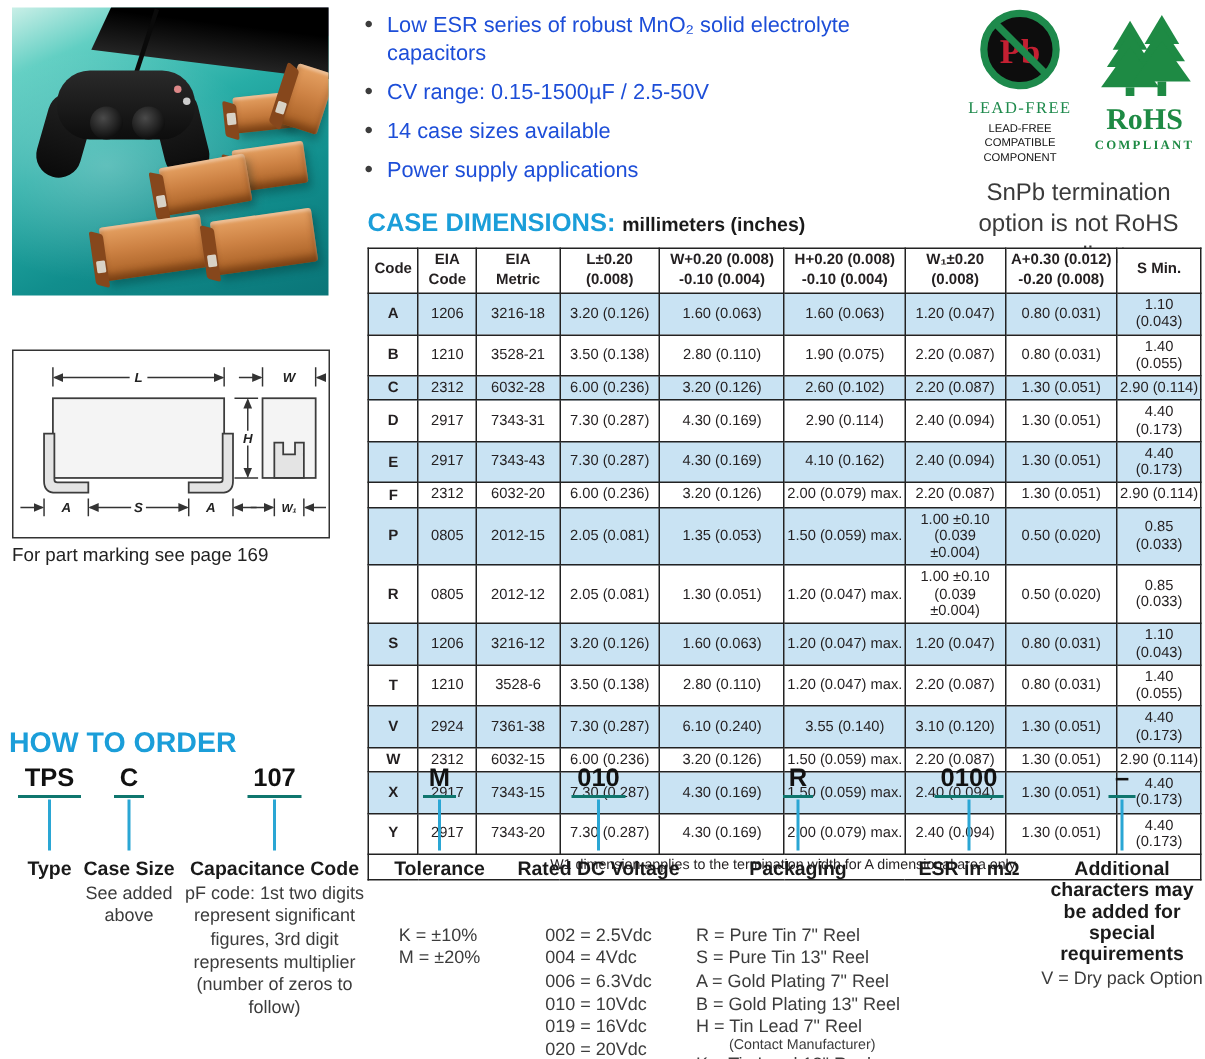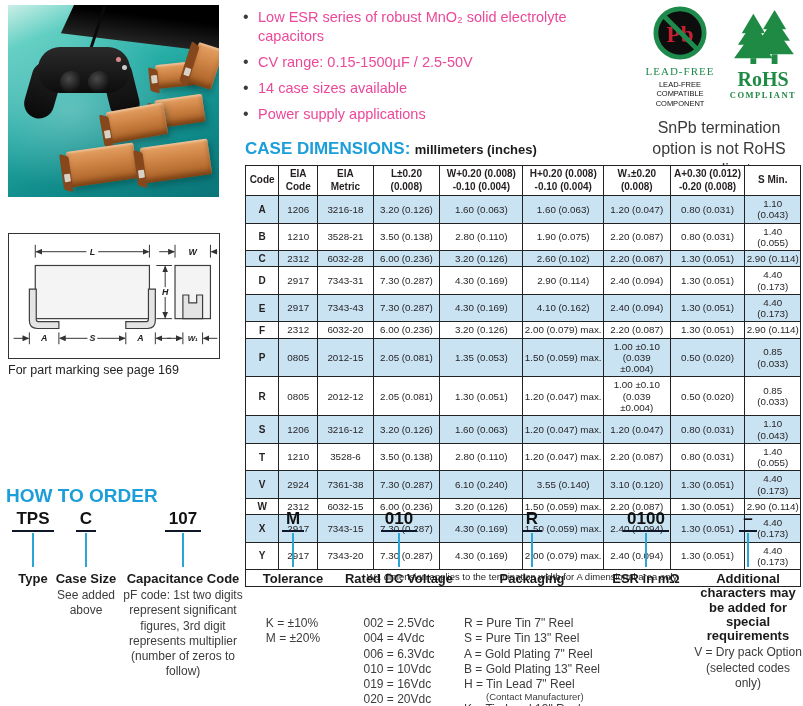--- a/index.html
+++ b/index.html
@@ -25,21 +25,21 @@
 
   .cap { position:absolute; border-radius:2px;
          background:linear-gradient(180deg,#e6a263 0%, #cd8244 45%, #a55d22 100%);
          box-shadow: inset 0 2px 2px rgba(255,255,255,.35), inset 0 -4px 5px rgba(70,30,5,.45), 2px 4px 6px rgba(0,40,40,.35); }
   .cap::before { content:""; position:absolute; left:-7px; top:3px; height:100%; width:9px;
                  background:#86471c; transform:skewY(22deg); border-radius:2px; }
   .cap::after { content:""; position:absolute; left:-5px; bottom:6px; width:6px; height:8px; background:#d8d2c6; border-radius:1px; }
 
   
   .features { position:absolute; left:243px; top:8px; width:330px; list-style:none; }
-  .features li { position:relative; padding-left:15px; font-size:14.5px; line-height:19px; color:#ec4899; margin-bottom:7px; }
+  .features li { position:relative; padding-left:15px; font-size:14.5px; line-height:19px; color:#1d4ed8; margin-bottom:7px; }
   .features li::before { content:"•"; position:absolute; left:0; top:-1px; font-size:16px; color:#3c3c3c; }
 
   
   .logos { position:absolute; left:638px; top:6px; width:162px; text-align:center; }
   .logo-row { display:flex; justify-content:space-between; align-items:flex-start; }
   .leadfree { width:84px; }
   .rohs { width:74px; padding-top:4px; }
   .lf-title { font-family:"Liberation Serif", serif; color:#1e8a4c; font-size:11px; letter-spacing:1px; margin-top:1px; }
   .lf-sub { font-size:7.5px; font-weight:normal; color:#111; line-height:1.25; margin-top:3px; }
   .rohs-title { font-family:"Liberation Serif", serif; font-weight:bold; color:#1e8a44; font-size:20px; line-height:1; margin-top:1px; }
@@ -60,21 +60,21 @@
 
   
   .diagram-box { position:absolute; left:8px; top:233px; width:212px; height:126px; border:1px solid #333; background:#fff; }
   .diagram-caption { position:absolute; left:8px; top:363px; font-size:12.5px; color:#222; }
 
   
   .hto-title { position:absolute; left:6px; top:485px; color:#1b9ed9; font-weight:bold; font-size:19px; }
   .hto { position:absolute; left:0; top:509px; width:803px; height:197px; }
   .seg { position:absolute; top:0; text-align:center; }
   .seg-code-row { height:22px; }
-  .seg-code { display:inline-block; font-size:17px; font-weight:bold; color:#111; border-bottom:2px solid #0f172a; padding:0 4px 1px; line-height:20px; }
+  .seg-code { display:inline-block; font-size:17px; font-weight:bold; color:#111; border-bottom:2px solid #0f766e; padding:0 4px 1px; line-height:20px; }
   .seg-stem { width:2px; height:34px; background:#2aa6d4; margin:2px auto 0; }
   .seg-label { font-size:13px; font-weight:bold; color:#1a1a1a; line-height:1.1; margin-top:5px; }
   .seg-lines { margin-top:2px; font-size:12px; color:#3c3c3c; line-height:1.26; }
   .seg-lines .inner { display:inline-block; }
   .seg-lines.left .inner { text-align:left;margin-top:28px; }
   .seg-lines .sub { font-size:9.5px; padding-left:22px; line-height:1.1; }
 </style>
 </head>
 <body>
 
@@ -420,17 +420,17 @@
       </div>
       <div class="seg" style="left: 600px; width: 92px;">
         <div class="seg-code-row"><span class="seg-code">0100</span></div>
         <div class="seg-stem"></div>
         <div class="seg-label">ESR in mΩ</div>
       </div>
       <div class="seg" style="left: 694px; width: 108px;">
         <div class="seg-code-row"><span class="seg-code">–</span></div>
         <div class="seg-stem"></div>
         <div class="seg-label">Additional characters may be added for special requirements</div>
-        <div class="seg-lines"><div class="inner"><div>V = Dry pack Option</div><div>(selected codes only)</div></div></div>
+        <div class="seg-lines"><div class="inner"><div>V = Dry pack Option</div></div></div>
       </div>
     </div>
 
 </div>
 
 </body></html>

